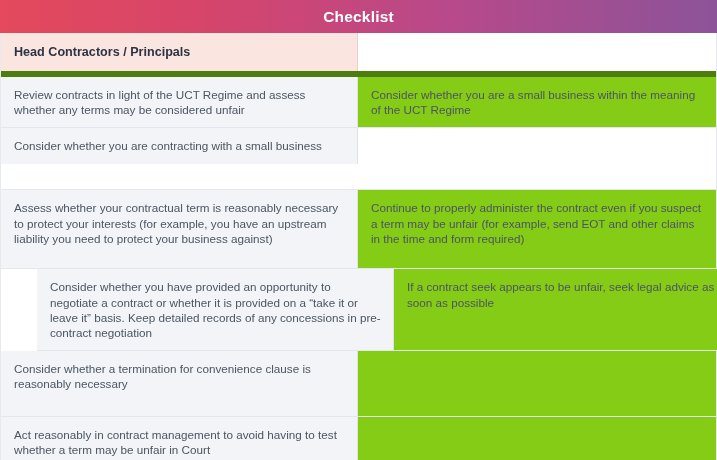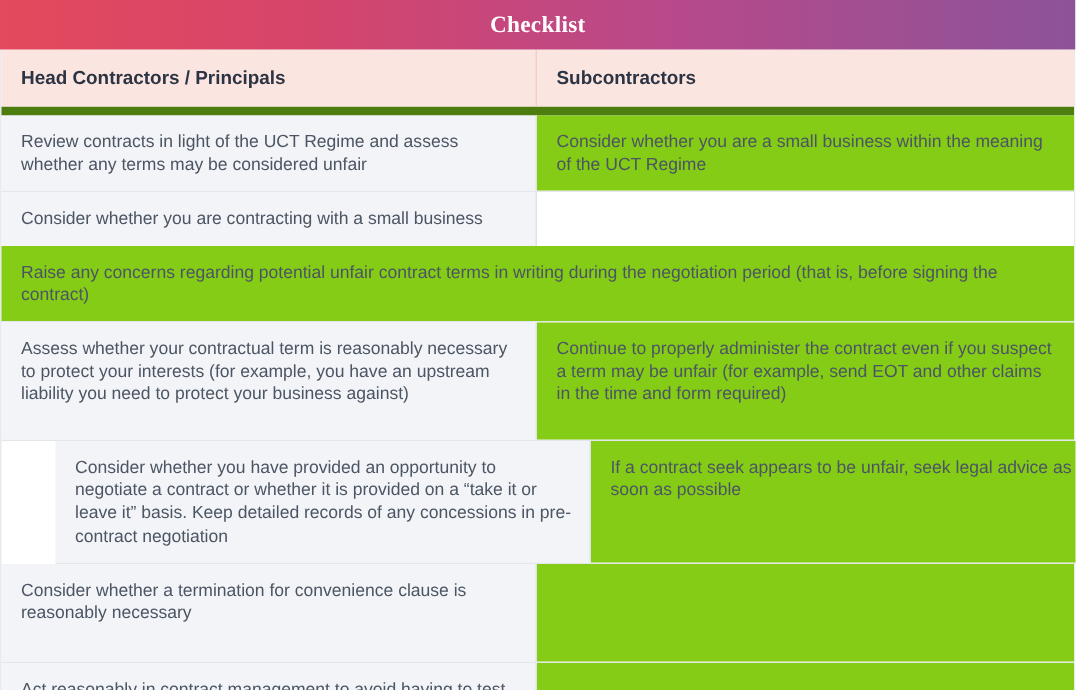--- a/index.html
+++ b/index.html
@@ -26,21 +26,20 @@
 
   
   .banner {
     height: 33px;
     min-height: 33px;
     display: flex;
     align-items: center;
     justify-content: center;
     background: linear-gradient(90deg, #e4495c 0%, #d6456a 28%, #b8498a 62%, #8c5399 100%);
     position: relative;
-    font-family: Liberation Serif, serif;
   }
   .banner-title {
     color: #ffffff;
     font-size: 15.5px;
     font-weight: bold;
     letter-spacing: 0.2px;
     line-height: 1;
   }
 
   
@@ -112,31 +111,29 @@
 <div class="checklist-widget">
 
   <div class="banner">
     <span class="banner-title">Checklist</span>
   </div>
 
   <div class="table">
 
     <div class="row row-header">
       <div class="cell cell-left">Head Contractors / Principals</div>
-      <div class="cell cell-right">Subcontractors</div>
     </div>
 
     <div class="row row-1">
       <div class="cell cell-left">Review contracts in light of the UCT Regime and assess whether any terms may be considered unfair</div>
       <div class="cell cell-right">Consider whether you are a small business within the meaning of the UCT Regime</div>
     </div>
 
     <div class="row row-2">
       <div class="cell cell-left">Consider whether you are contracting with a small business</div>
-      <div class="cell cell-right">Raise any concerns regarding potential unfair contract terms in writing during the negotiation period (that is, before signing the contract)</div>
     </div>
 
     <div class="row row-3">
       <div class="cell cell-left">Assess whether your contractual term is reasonably necessary to protect your interests (for example, you have an upstream liability you need to protect your business against)</div>
       <div class="cell cell-right">Continue to properly administer the contract even if you suspect a term may be unfair (for example, send EOT and other claims in the time and form required)</div>
     </div>
 
     <div class="row row-4">
       <div class="cell cell-left">Consider whether you have provided an opportunity to negotiate a contract or whether it is provided on a “take it or leave it” basis. Keep detailed records of any concessions in pre-contract negotiation</div>
       <div class="cell cell-right">If a contract seek appears to be unfair, seek legal advice as soon as possible</div>

